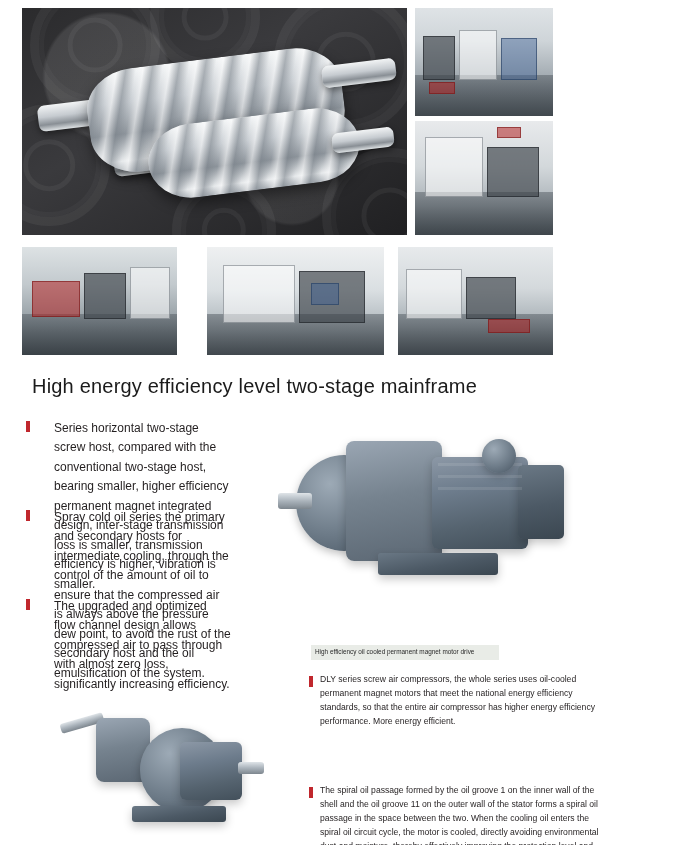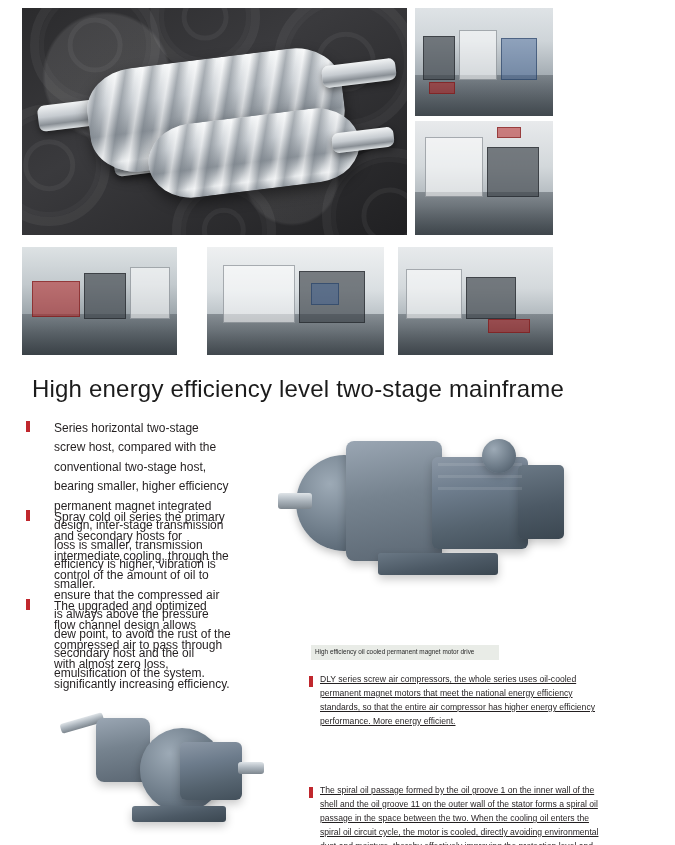--- a/index.html
+++ b/index.html
@@ -142,21 +142,21 @@
   }
   .ph-box.dark { background: rgba(60,66,72,0.65); border-color: rgba(30,34,38,0.6); }
   .ph-box.red  { background: rgba(178,34,34,0.55); border-color: rgba(120,20,20,0.6); }
   .ph-box.blue { background: rgba(62,98,150,0.45); border-color: rgba(35,60,95,0.6); }
 
   
   .heading {
     position: absolute;
     left: 32px;
     top: 375px;
-    font-size: 24px;
+    font-size: 20px;
     font-weight: 400;
     letter-spacing: 0.2px;
     color: #1b1b1b;
     font-family: "Liberation Sans", sans-serif;
   }
 
   
   .bullet {
     position: absolute;
     width: 205px;
@@ -222,21 +222,20 @@
     background: #e9ece7;
     font-size: 6.4px;
     line-height: 1.35;
     color: #2a2a2a;
   }
 
   
   .rblock {
     position: absolute;
     width: 295px;
-    text-decoration: underline;
   }
   .rblock .marker {
     position: absolute;
     left: 0;
     top: 3px;
     width: 4px;
     height: 11px;
     background: #c0272d;
   }
   .rblock .text {

